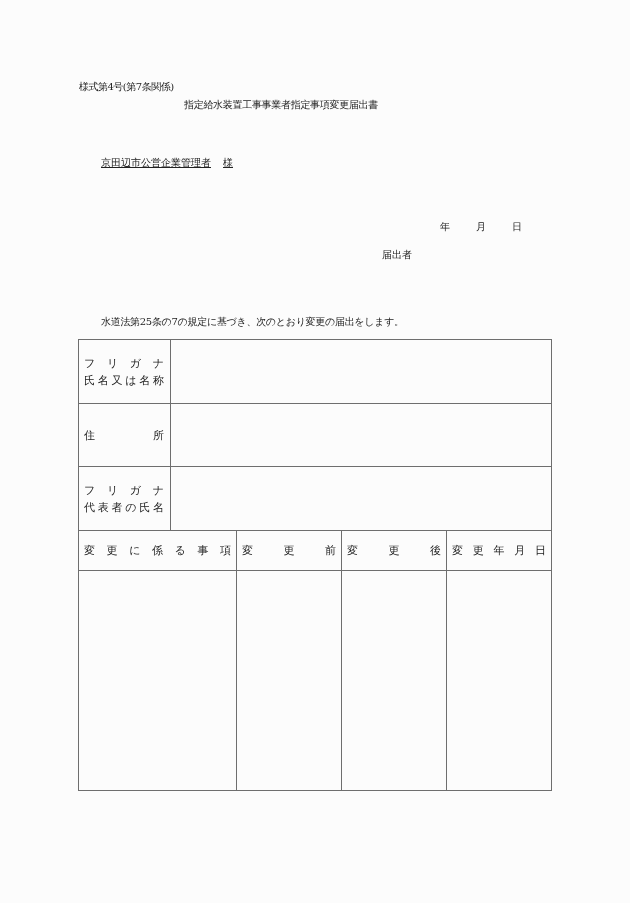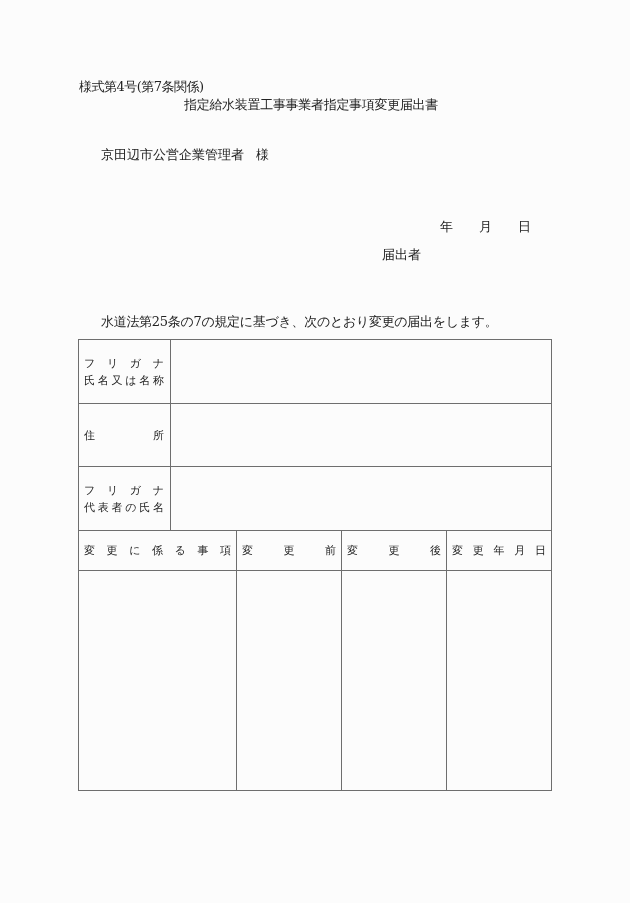--- a/index.html
+++ b/index.html
@@ -1,24 +1,24 @@
 <!DOCTYPE html>
 <html><head>
 <meta charset="utf-8">
 <style>
   html, body { margin: 0; padding: 0; }
   body {
     width: 630px; height: 903px; background: #fcfcfc; position: relative;
     font-family: "DejaVu Serif", "Liberation Serif", serif; color: #222;
     overflow: hidden;
   }
-  .abs { position: absolute; white-space: nowrap; font-size: 13px; line-height: 14px; }
+  .abs { position: absolute; white-space: nowrap; font-size: 10px; line-height: 14px; }
   #form-label { left: 79px; top: 80px; letter-spacing: -0.5px; }
   #doc-title { left: 184px; top: 98px; letter-spacing: -0.3px; }
-  #addressee { left: 101px; top: 148px; }
+  #addressee { left: 101px; top: 156px; text-decoration: underline; }
   #addressee .honorific { margin-left: 12px; }
   #date-line { left: 440px; top: 220px; }
   #date-line span { display: inline-block; }
   #date-line .gap { width: 26px; }
   #submitter { left: 382px; top: 248px; text-align: right; }
   #statement { left: 101px; top: 304px; letter-spacing: -0.3px; margin-top: 11px; }
 
   .tbl { position: absolute; border: 1px solid #6e6e6e; box-sizing: border-box; }
   .hline { position: absolute; height: 0; border-top: 1px solid #6e6e6e; }
   .vline { position: absolute; width: 0; border-left: 1px solid #6e6e6e; }

